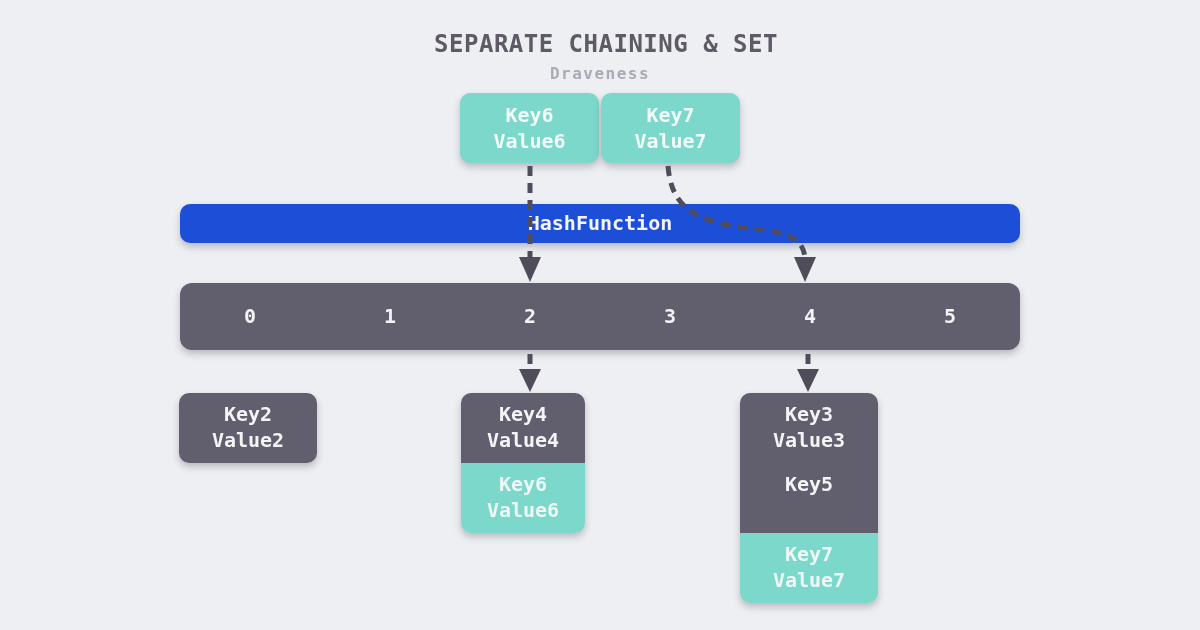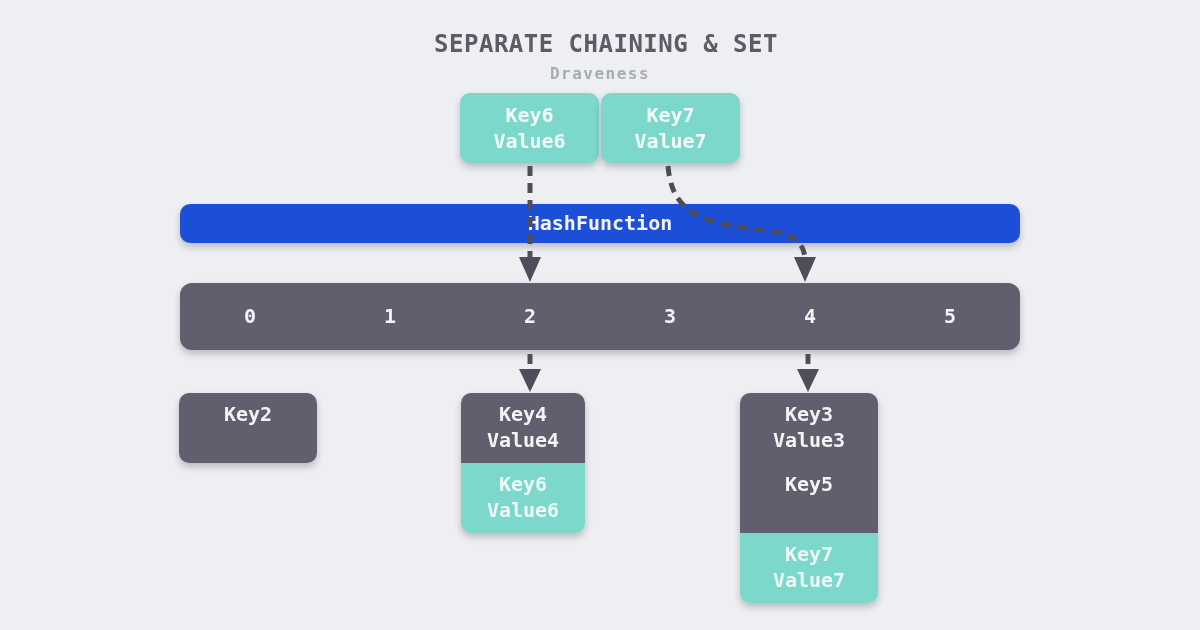--- a/index.html
+++ b/index.html
@@ -144,20 +144,21 @@
     <div class="bucket-cell">1</div>
     <div class="bucket-cell">2</div>
     <div class="bucket-cell">3</div>
     <div class="bucket-cell">4</div>
     <div class="bucket-cell">5</div>
   </div>
 
   <div class="chain-box chain-b0 box-shadow">
     <div class="chain-cell dark">
       <div>Key2</div>
+      <div>Value2</div>
     </div>
   </div>
 
 
   <div class="chain-box chain-b2 box-shadow">
     <div class="chain-cell dark">
       <div>Key4</div>
       <div>Value4</div>
     </div>
     <div class="chain-cell teal">

